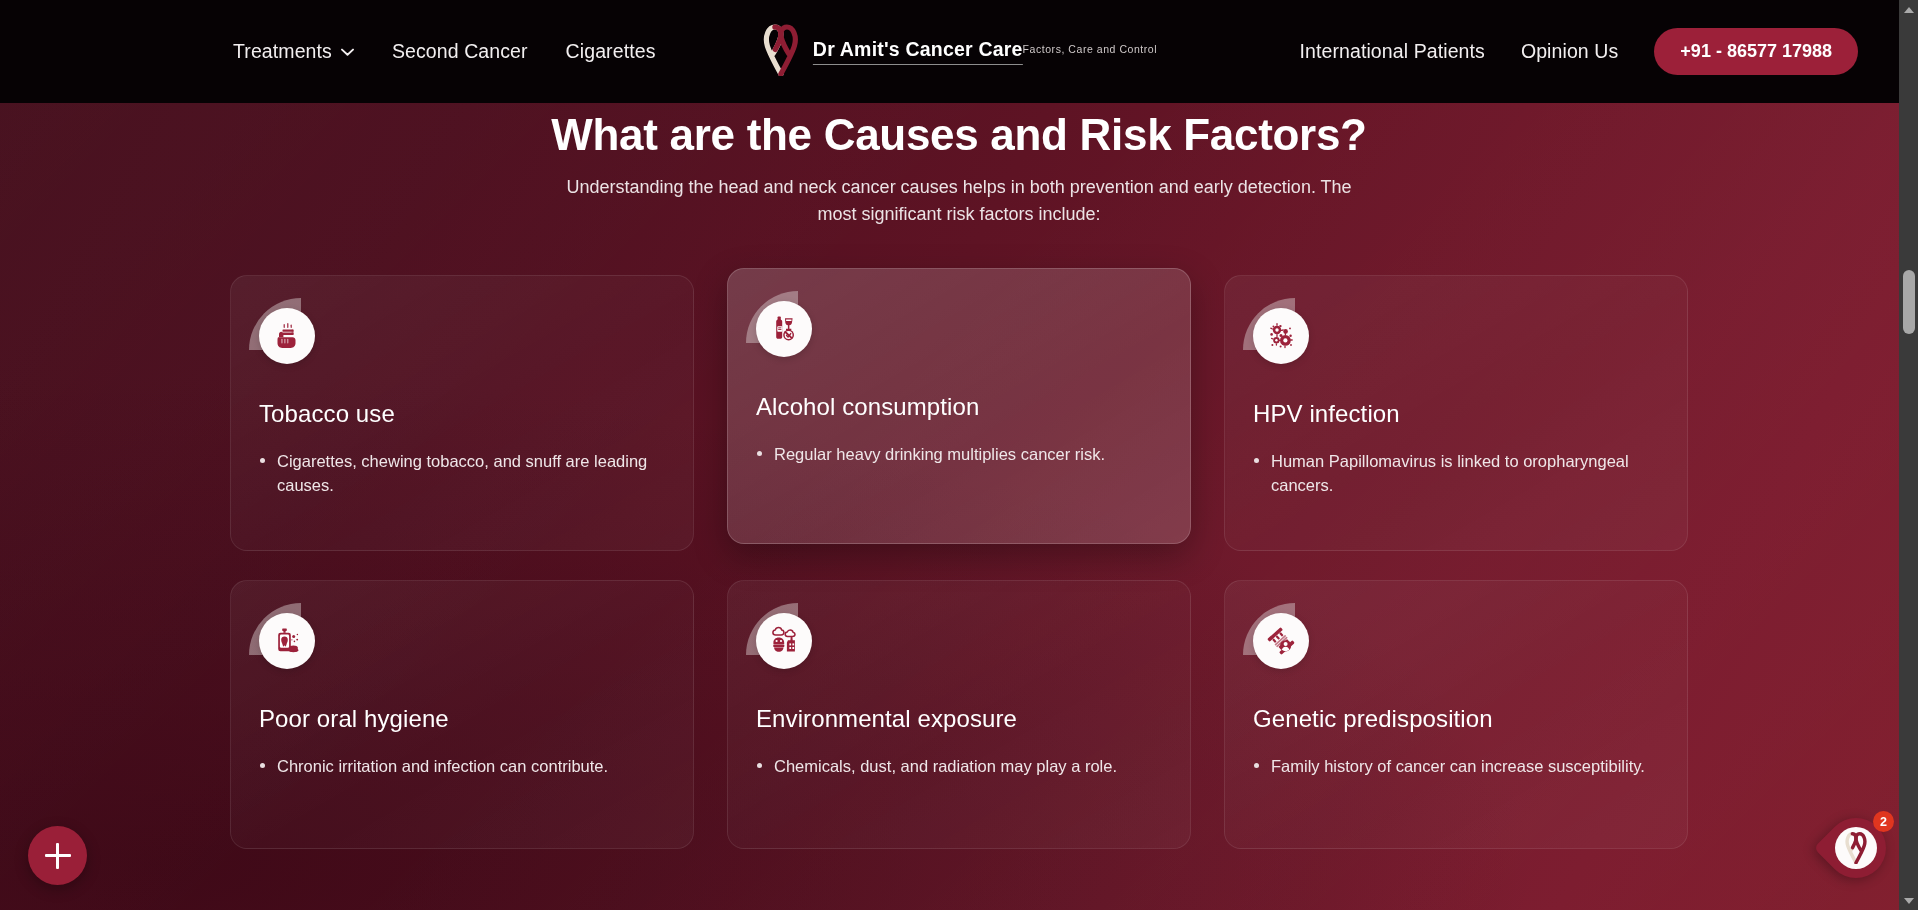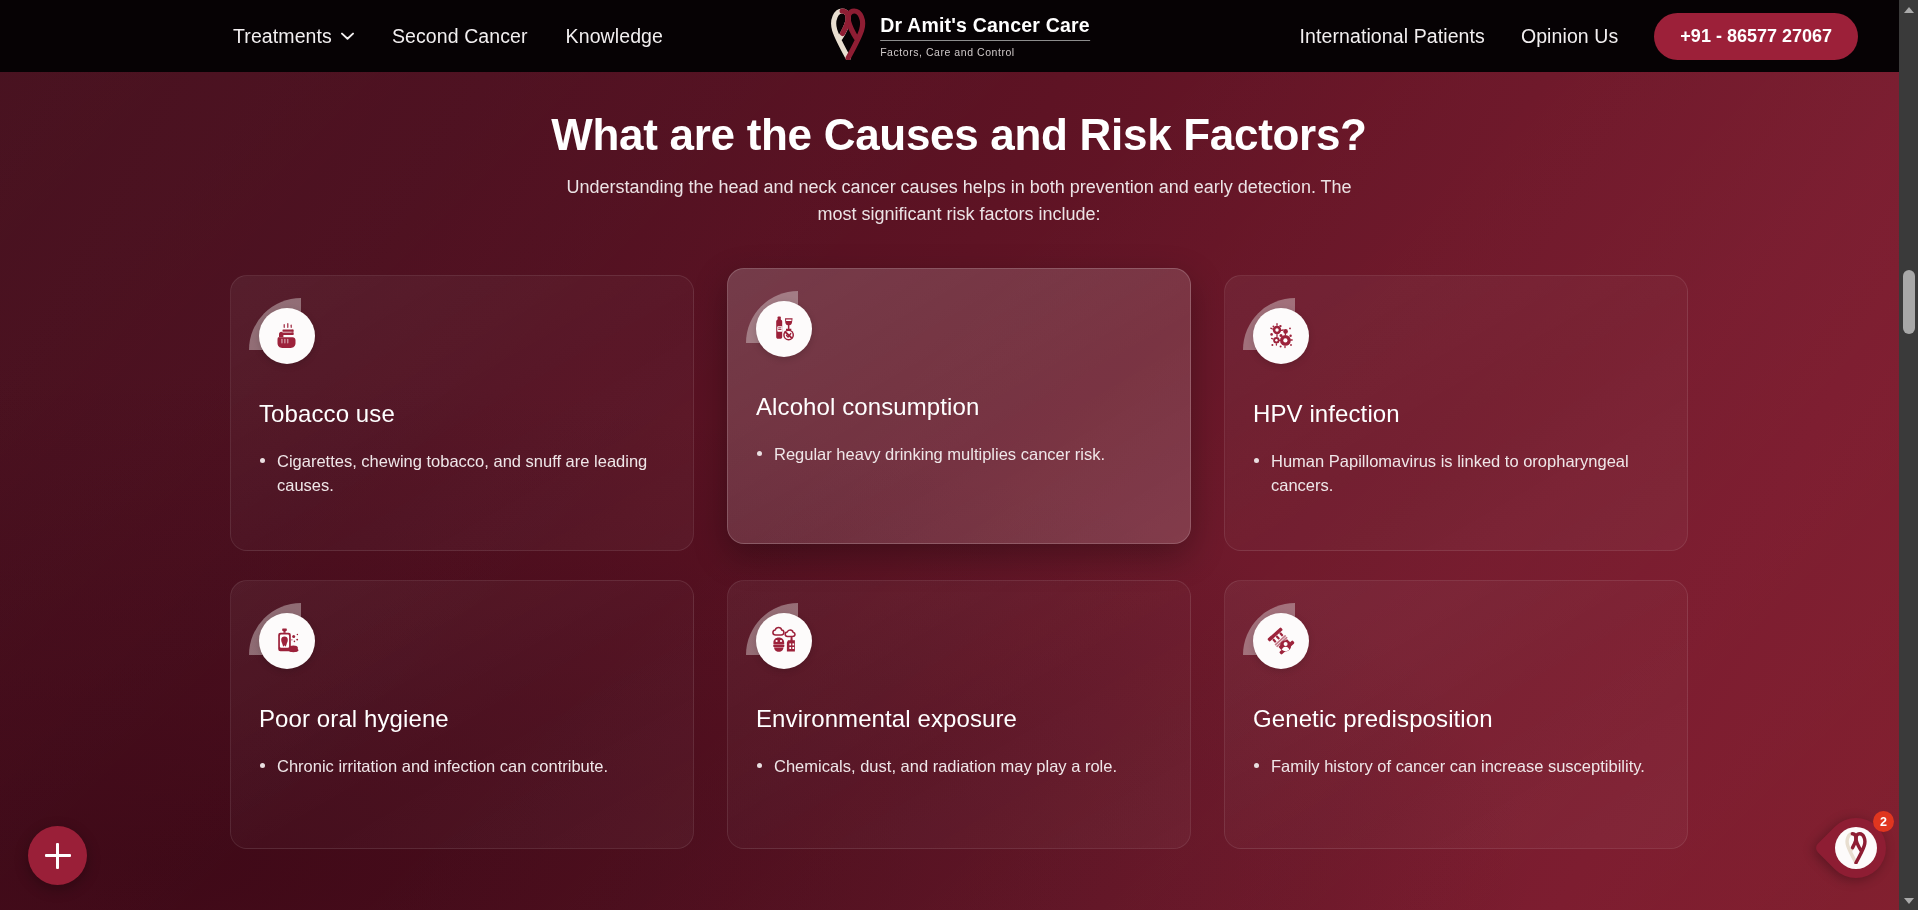--- a/index.html
+++ b/index.html
@@ -18,21 +18,21 @@
       linear-gradient(118deg, #440d1b 0%, #4d0f1f 22%, #5e1324 46%, #6e1729 66%, #7c1b2e 85%, #82202f 100%);
   }
   .page::after{
     content:""; position:absolute; inset:0;
     background:linear-gradient(135deg, rgba(255,255,255,0.022) 0%, rgba(255,255,255,0) 42%, rgba(255,255,255,0.018) 72%, rgba(255,255,255,0) 100%);
     pointer-events:none;
   }
 
   
   .header {
-    position:absolute; top:0; left:0; right:0; height:72px;
+    position:absolute; top:0; left:0; right:0; height:103px;
     background:#060204;
     display:flex; align-items:center;
     z-index:40;
   }
   .nav-left {
     display:flex; align-items:center; gap:38px;
     margin-left:233px;
   }
   .nav-right {
     display:flex; align-items:center; gap:36px;
@@ -42,21 +42,21 @@
     color:#f2eff0; font-size:19.5px; letter-spacing:0.1px;
     white-space:nowrap; cursor:pointer;
   }
   .nav-item-dd { display:flex; align-items:center; gap:9px; cursor:pointer; }
   .chev { display:block; width:13px; height:8px; }
 
   .logo-wrap {
     position:absolute; left:50%; transform:translateX(-50%);
     display:flex; align-items:center; gap:12px;
   }
-  .logo-text { display:flex; flex-direction:column; }
+  .logo-text { display:flex; flex-direction:row; }
   .logo-title {
     color:#ffffff; font-size:19.5px; font-weight:700; letter-spacing:0.2px;
     white-space:nowrap; padding-bottom:3px;
     border-bottom:1px solid #8d8d8d;
   }
   .logo-tag {
     color:#cfc9c9; font-size:10.5px; letter-spacing:0.55px;
     margin-top:5px; white-space:nowrap;
   }
 
@@ -213,41 +213,41 @@
     <nav class="nav-left">
       <div class="nav-item-dd">
         <span class="nav-link">Treatments</span>
         <span class="chev">
           <svg class="chev" viewBox="0 0 13 8">
               <path d="M1 1.6 L6.5 6.8 L12 1.6" fill="none" stroke="#f2eff0" stroke-width="1.9" stroke-linecap="round" stroke-linejoin="round"></path>
             </svg>
         </span>
       </div>
       <span class="nav-link">Second Cancer</span>
-      <span class="nav-link">Knowledge</span>
+      <span class="nav-link">Cigarettes</span>
     </nav>
 
     <div class="logo-wrap">
       <span>
         <svg width="40" height="52" viewBox="0 0 40 52">
           <path d="M20 50 C20 50 9 30 6.5 22 C3.5 12 8 3 14 3 C19 3 21 8 19.5 14 C18 20 12 30 12 30" fill="none" stroke="#e8ded0" stroke-width="5.2" stroke-linecap="round"></path>
           <path d="M20 50 C20 50 31 30 33.5 22 C36.5 12 32 3 26 3 C21 3 19 8 20.5 14 C22 20 28 30 28 30" fill="none" stroke="#8e1d33" stroke-width="5.2" stroke-linecap="round"></path>
           <path d="M14 3 C19 3 21 8 19.5 14 C18.6 17.5 16.3 22 14.4 25.5" fill="none" stroke="#8e1d33" stroke-width="5.2" stroke-linecap="round"></path>
         </svg>
       </span>
       <span class="logo-text">
         <span class="logo-title">Dr Amit's Cancer Care</span>
         <span class="logo-tag">Factors, Care and Control</span>
       </span>
     </div>
 
     <nav class="nav-right">
       <span class="nav-link">International Patients</span>
       <span class="nav-link">Opinion Us</span>
-      <button class="phone-btn">+91 - 86577 27067</button>
+      <button class="phone-btn">+91 - 86577 17988</button>
     </nav>
 
   </div>
 
   <div class="main">
 
     <h1 class="heading">What are the Causes and Risk Factors?</h1>
     <p class="subheading">Understanding the head and neck cancer causes helps in both prevention and early detection. The most significant risk factors include:</p>
 
     <div class="grid">

